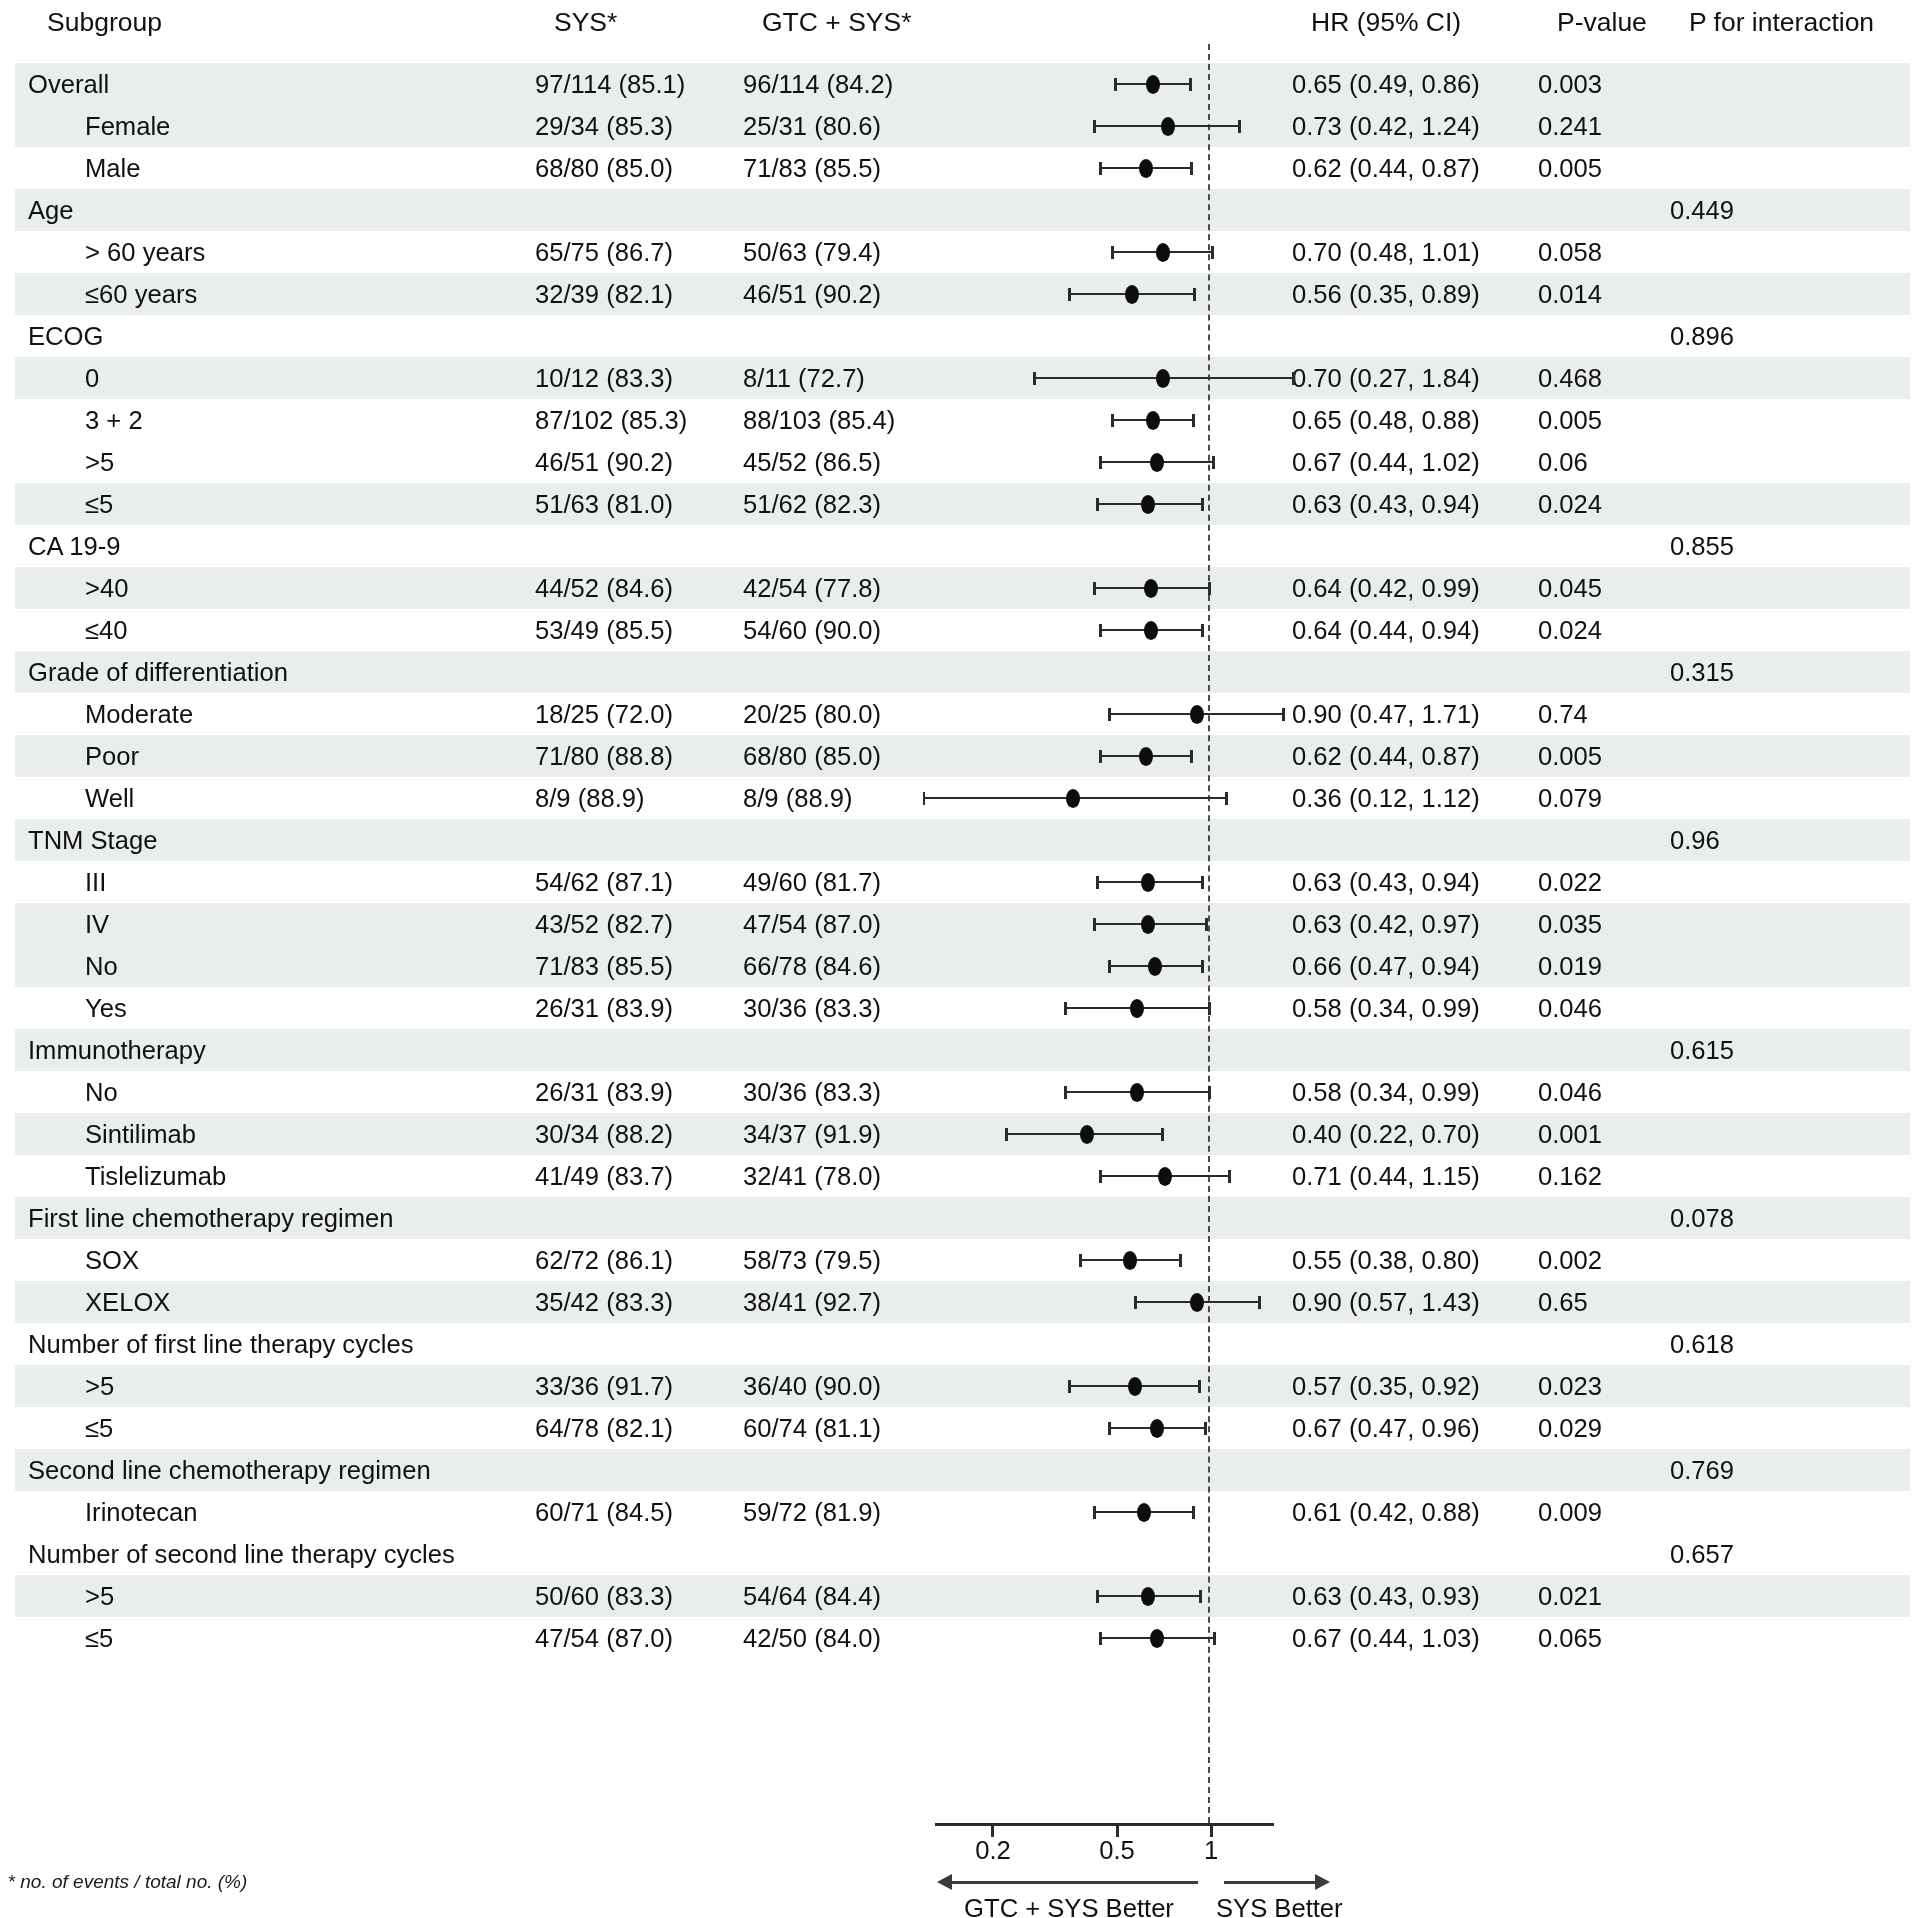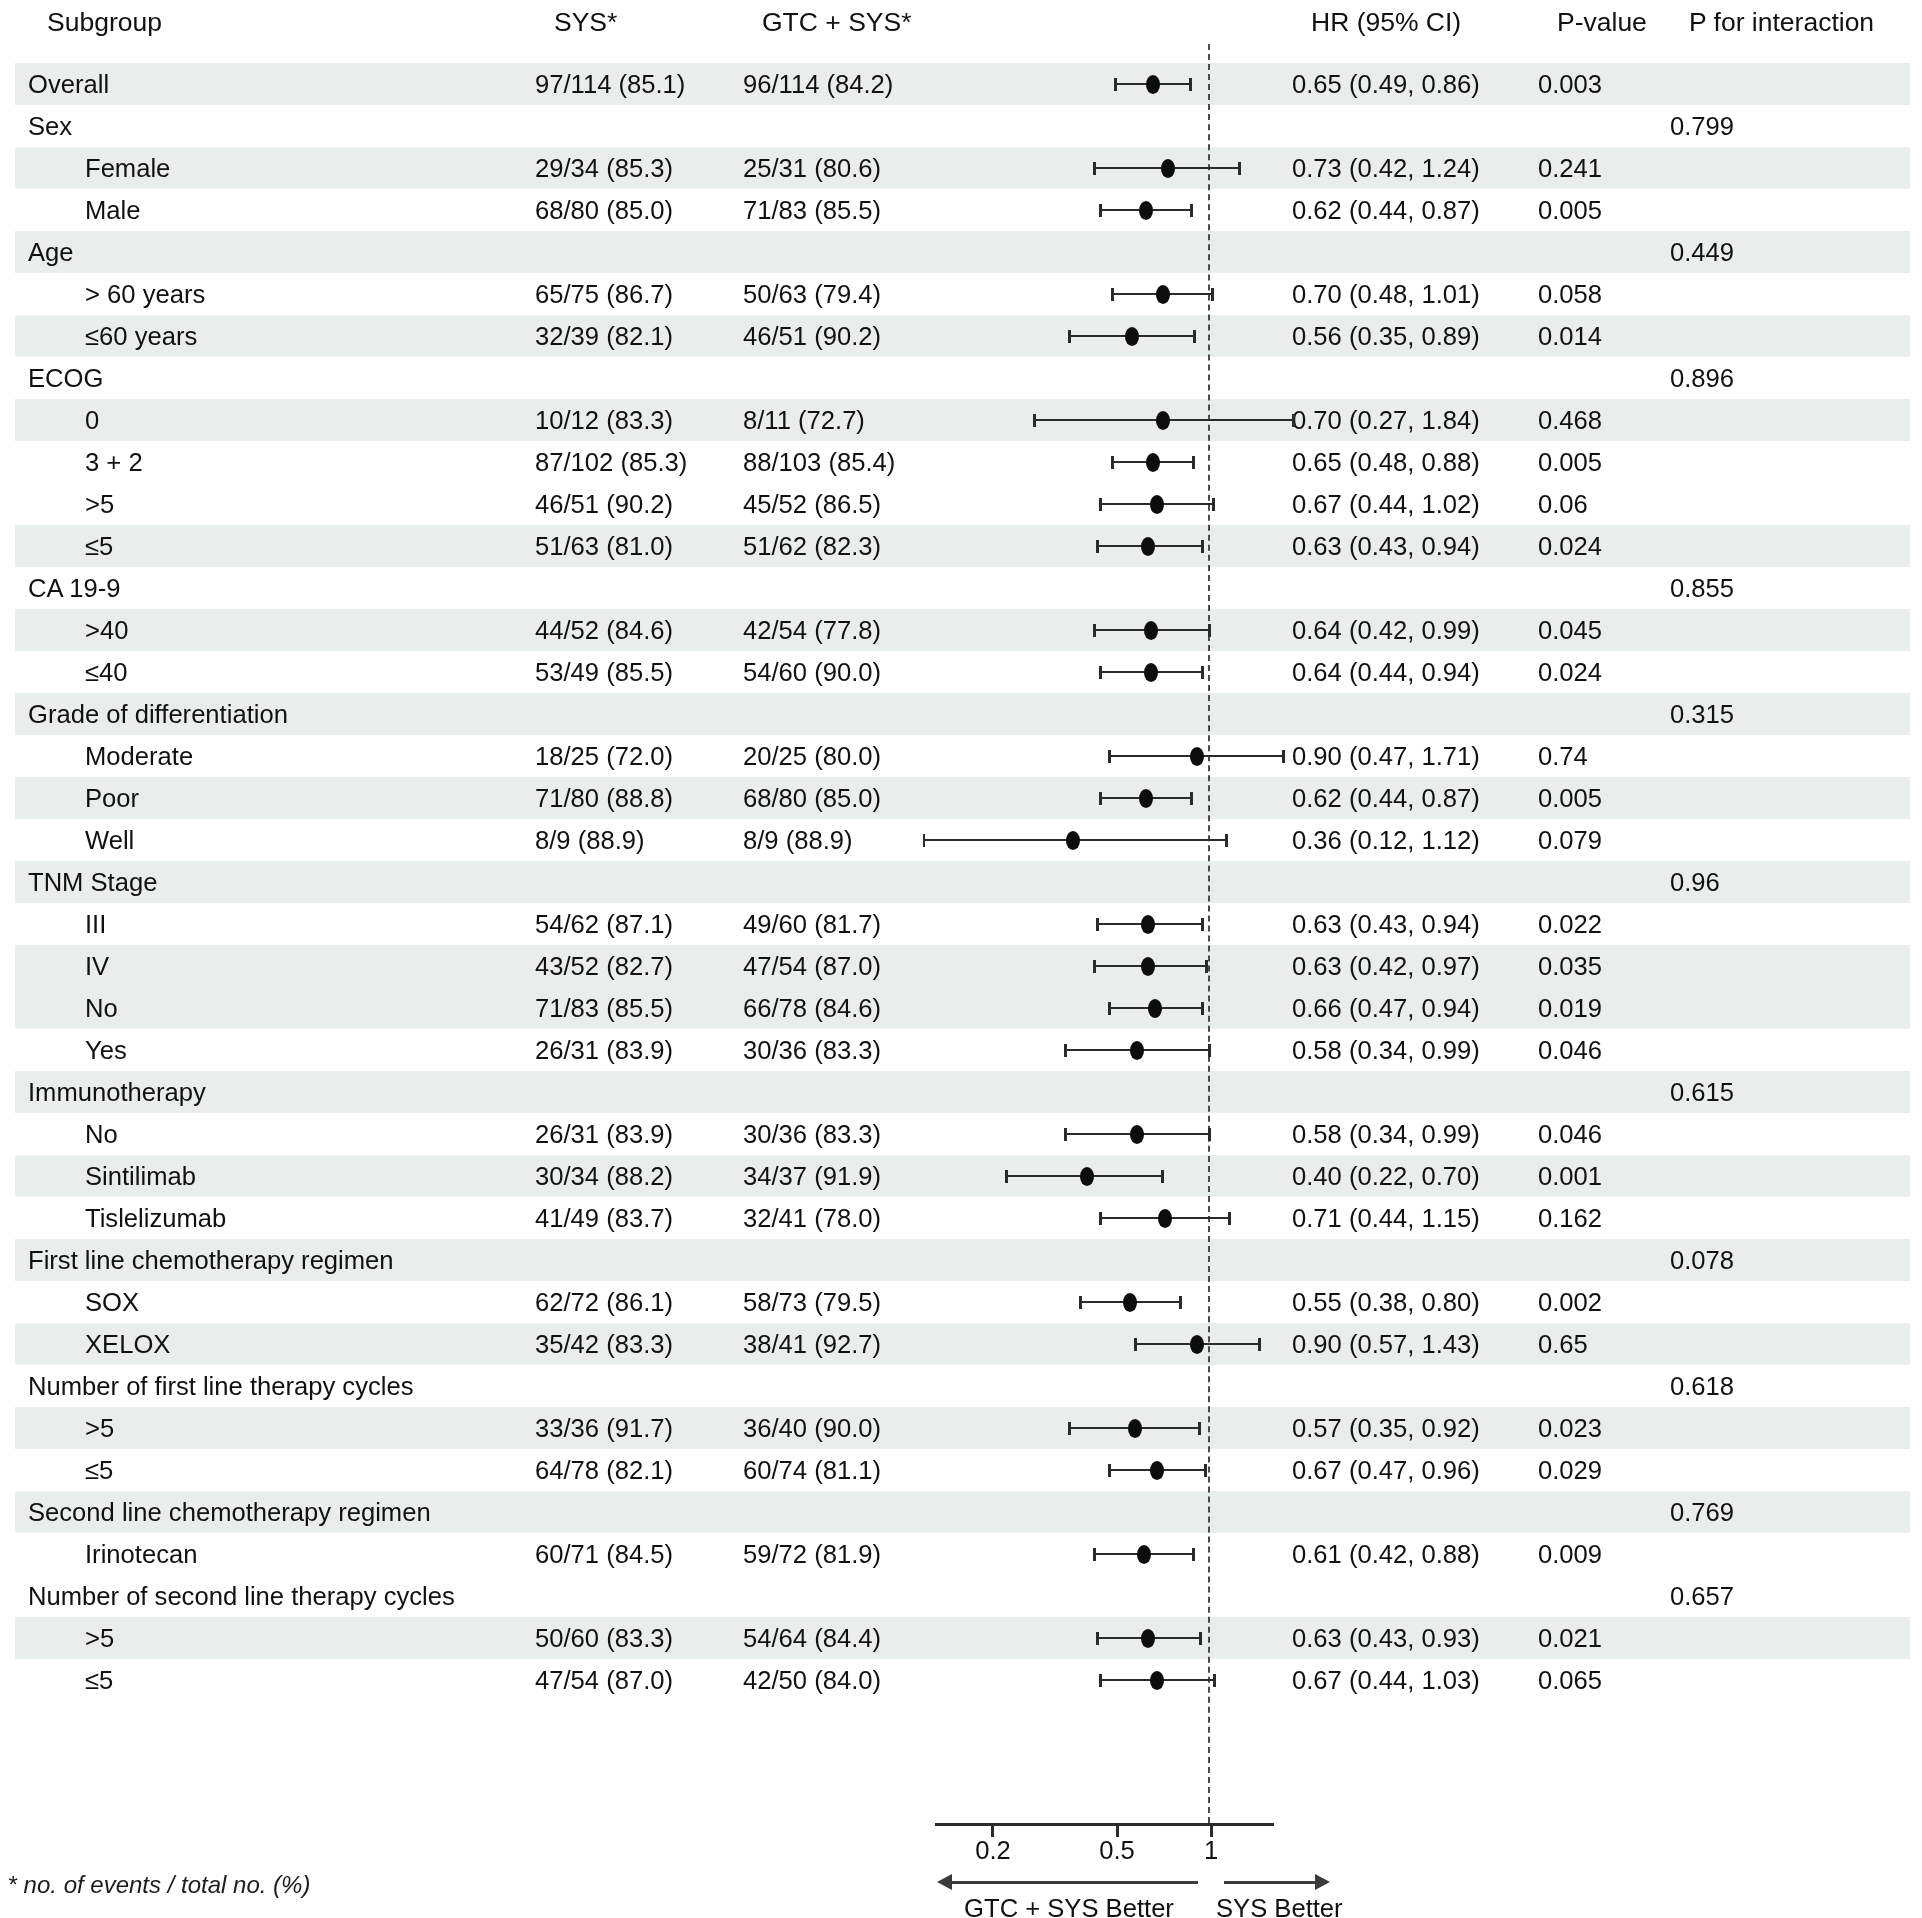--- a/index.html
+++ b/index.html
@@ -43,21 +43,21 @@
   .axis-line{position:absolute;left:2.8px;top:0;width:339px;height:2.8px;background:#2b2b2b;}
   .axis-tick{position:absolute;top:0;width:2.8px;height:14px;background:#2b2b2b;}
   .axis-tick-label{position:absolute;top:13.2px;width:76px;text-align:center;}
   .arrow-line{position:absolute;top:58px;height:2.8px;background:#3a3a3a;}
   .arrow-head{position:absolute;top:51px;width:0;height:0;
               border-top:8.5px solid transparent;border-bottom:8.5px solid transparent;}
   .arrow-head.left{border-right:15px solid #3a3a3a;}
   .arrow-head.right{border-left:15px solid #3a3a3a;}
   .better-label{position:absolute;top:71px;text-align:center;white-space:nowrap;}
 
-  .footnote{position:absolute;left:7.6px;top:1871px;font-size:24px;font-style:italic;color:#1c1c1c;}
+  .footnote{position:absolute;left:7.6px;top:1871px;font-size:19px;font-style:italic;color:#1c1c1c;}
 </style>
 </head>
 <body>
 
 <div class="fig">
 
   <div class="header">
     <span class="cell c-label">Subgroup</span>
     <span class="cell c-sys">SYS*</span>
     <span class="cell c-gtc">GTC + SYS*</span>
@@ -72,24 +72,20 @@
         <div class="cell c-sys">97/114 (85.1)</div>
         <div class="cell c-gtc">96/114 (84.2)</div>
         <div class="ci">
           <div class="ci-line" style="left: 182px; width: 76px;"></div>
           <div class="ci-cap" style="left: 182px;"></div>
           <div class="ci-cap" style="left: 257px;"></div>
           <div class="ci-dot" style="left: 214px;"></div>
         </div>
         <div class="cell c-hr">0.65 (0.49, 0.86)</div>
         <div class="cell c-p">0.003</div>
-      </div>
-      <div class="row">
-        <div class="cell c-label">Sex</div>
-        <div class="cell c-pint">0.799</div>
       </div>
       <div class="row shaded">
         <div class="cell c-label indent">Female</div>
         <div class="cell c-sys">29/34 (85.3)</div>
         <div class="cell c-gtc">25/31 (80.6)</div>
         <div class="ci">
           <div class="ci-line" style="left: 162px; width: 147px;"></div>
           <div class="ci-cap" style="left: 161px;"></div>
           <div class="ci-cap" style="left: 306px;"></div>
           <div class="ci-dot" style="left: 229px;"></div>

